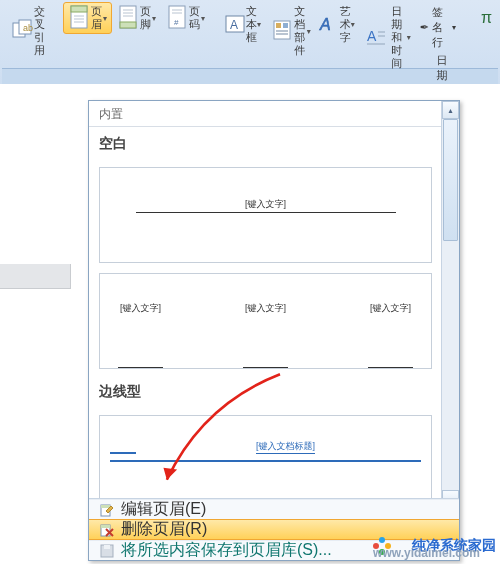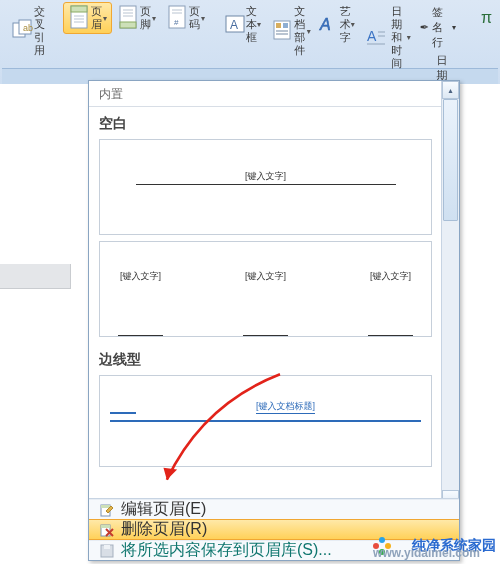--- a/index.html
+++ b/index.html
@@ -10,29 +10,29 @@
   .rb-btn{display:flex;flex-direction:row;align-items:center;justify-content:flex-end;padding:2px 4px;border:1px solid transparent;border-radius:3px;min-width:32px}
   .rb-btn.active{border-color:#f0a732;background:linear-gradient(#ffe9a8,#ffd058)}
   .rb-ico{width:24px;height:24px;margin-bottom:2px;display:flex;align-items:center;justify-content:center}
   .rb-lbl{font-size:11px;color:#3b3b3b;text-align:center;line-height:13px}
   .rb-dd{font-size:8px;color:#555;line-height:6px;margin-top:1px}
   .rb-mini{display:flex;align-items:center;padding:1px 4px;font-size:11px;color:#3b3b3b}
   .rb-mini .ic{width:14px;height:14px;margin-right:3px;display:flex;align-items:center;justify-content:center}
   .rb-col{display:flex;flex-direction:column;gap:1px;padding-top:2px}
   .tabgrp{background:#c5d9ee;border-top:1px solid #9db9d9;font-size:11px;color:#3b5576;padding:14px 6px}
   .stage{background:#fff;position:absolute;left:0;right:0;top:84px;bottom:0}
-  .panel-wrap{position:absolute;left:88px;top:80px;width:370px;bottom:3px;background:#fff;border:1px solid #8aa5c2;box-shadow:2px 2px 4px rgba(0,0,0,.25)}
+  .panel-wrap{position:absolute;left:88px;top:100px;width:370px;bottom:3px;background:#fff;border:1px solid #8aa5c2;box-shadow:2px 2px 4px rgba(0,0,0,.25)}
   .panel-scroll{position:absolute;left:0;right:17px;top:0;bottom:56px;overflow:hidden}
   .scrollbar{position:absolute;right:0;top:0;bottom:56px;width:17px;background:#e9eff6;border-left:1px solid #c7d4e3}
   .sb-btn{height:16px;background:linear-gradient(#f7fbff,#dde8f3);border:1px solid #b4c6da;margin:0;display:flex;align-items:center;justify-content:center;font-size:8px;color:#4b6280}
   .sb-track{height:calc(100% - 32px)}
   .sb-thumb{height:120px;background:linear-gradient(#eaf2fb,#cfe0f1);border:1px solid #a8bed6;border-radius:1px;margin:0 1px}
   .pnl-sec-title{font-size:12px;color:#6a6a6a;padding:5px 10px 3px;border-bottom:1px solid #d8dee6;background:#fff}
   .pnl-item-title{font-weight:700;font-size:14px;color:#444;padding:8px 10px 4px}
-  .preview{margin:2px 10px 6px;border:1px solid #c6cfda;background:#fff;height:66px;position:relative}
+  .preview{margin:10px 10px 6px;border:1px solid #c6cfda;background:#fff;height:66px;position:relative}
   .preview.three{display:flex;justify-content:space-between;padding:28px 18px 0}
   .preview.three span{font-size:9px;border-bottom:1px solid #333;padding:0 2px}
   .preview.one{padding-top:28px;text-align:center}
   .preview.one span{font-size:9px;border-bottom:1px solid #333;display:inline-block;width:260px;padding-bottom:1px}
   .preview.edge{padding:24px 10px 0}
   .edge-top{border-top:2px solid #2d6bb9}
   .edge-sp{display:flex;align-items:flex-end}
   .edge-sp .mark{width:26px;height:9px;border-bottom:2px solid #2d6bb9}
   .edge-sp .lab{font-size:9px;color:#2d6bb9;margin-left:120px;border-bottom:1px solid #2d6bb9}
   .footer-menu{position:absolute;left:0;right:0;bottom:0;border-top:1px solid #c7d4e3}

